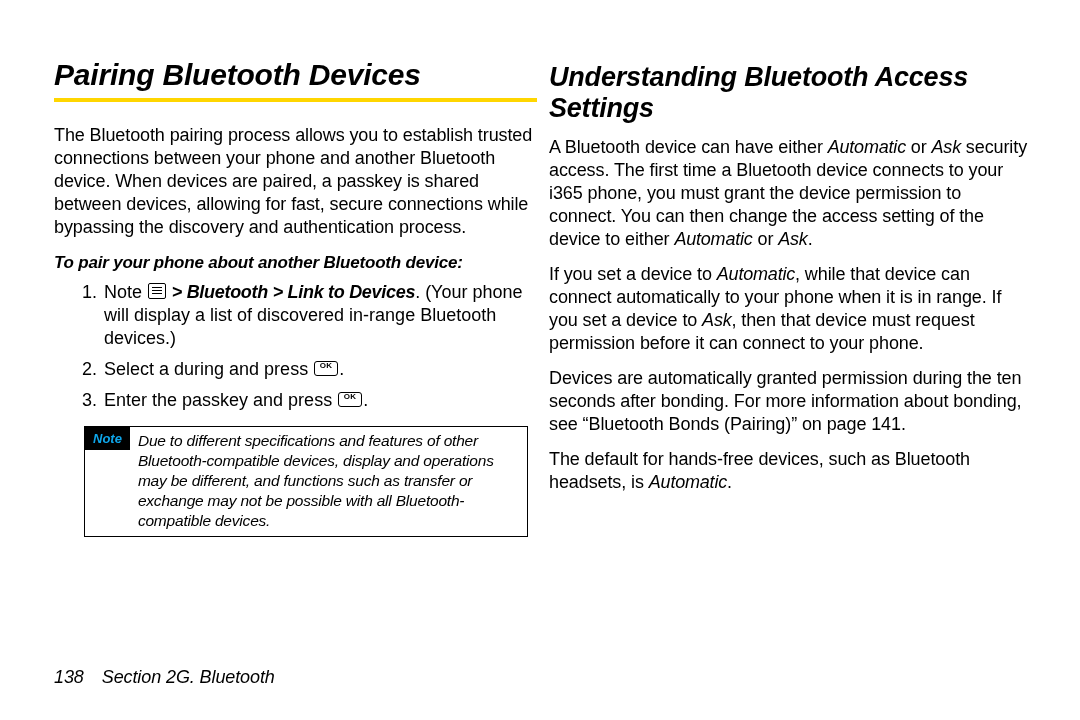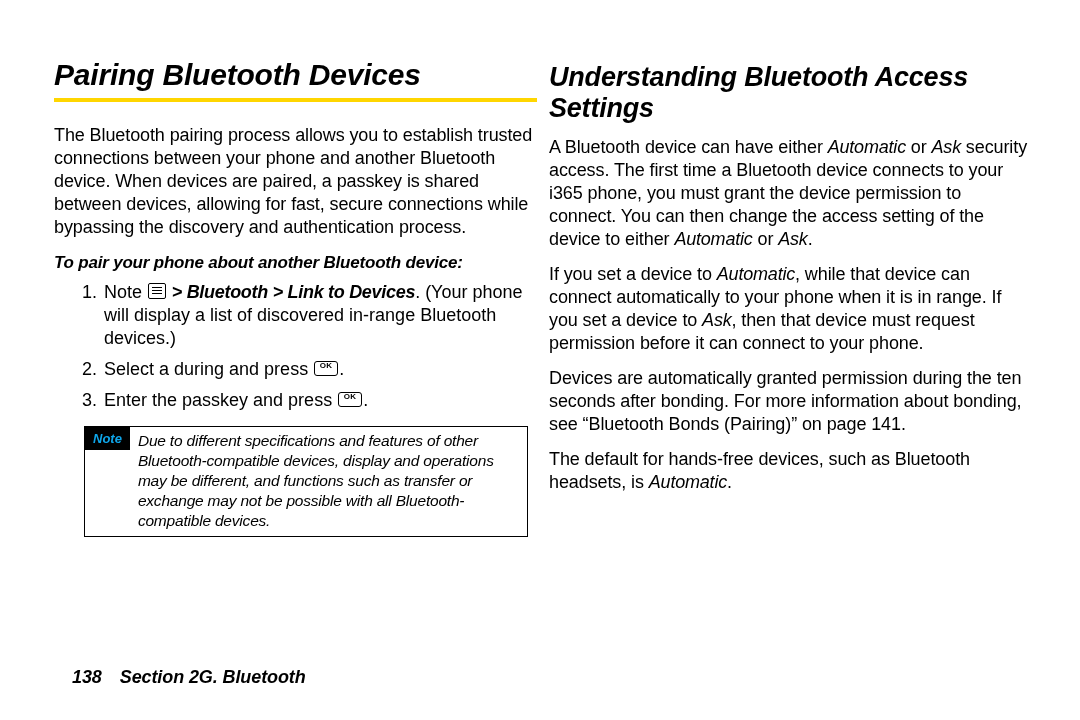--- a/index.html
+++ b/index.html
@@ -136,25 +136,25 @@
   }
   .note-body {
     font-style: italic;
     font-size: 15.5px;
     line-height: 1.28;
     padding: 4px 8px 6px 8px;
     letter-spacing: -0.2px;
   }
   .footer {
     position: absolute;
-    left: 72px;
+    left: 54px;
     bottom: 32px;
     font-style: italic;
     font-size: 18px;
-    font-weight: 700;
+    font-weight: 400;
     letter-spacing: -0.1px;
   }
   .footer .pnum {
     font-style: italic;
     margin-right: 18px;
   }
 </style>
 </head>
 <body>
 

